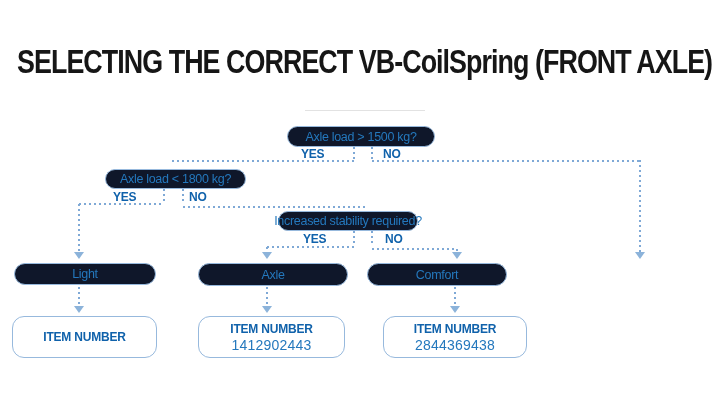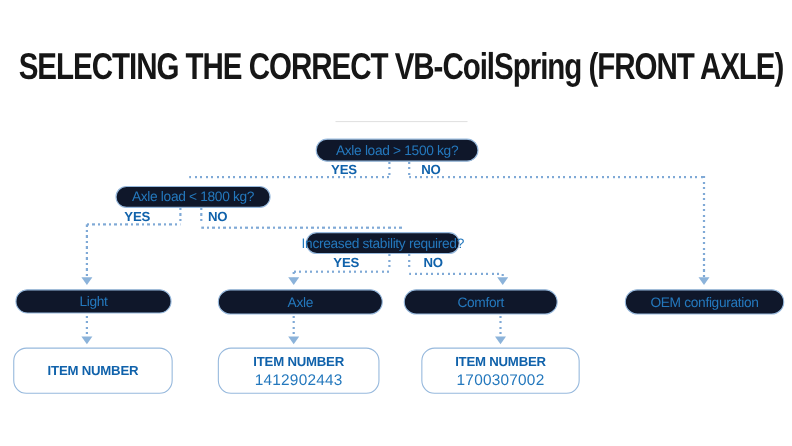--- a/index.html
+++ b/index.html
@@ -95,36 +95,33 @@
 
   <div class="pill" style="left:14px;top:263px;width:142px;height:22px;">
     <span>Light</span>
   </div>
   <div class="pill" style="left:198px;top:263px;width:150px;height:23px;">
     <span>Axle</span>
   </div>
   <div class="pill" style="left:367px;top:263px;width:140px;height:23px;">
     <span>Comfort</span>
   </div>
-  <div class="pill" style="left:568px;top:263px;width:145px;height:23px;">
-    <span>OEM configuration</span>
-  </div>
 
   <div class="vline" style="left:78px;top:287px;height:19px;"></div>
   <div class="arr" style="left:74px;top:306px;"></div>
   <div class="vline" style="left:266px;top:287px;height:19px;"></div>
   <div class="arr" style="left:262px;top:306px;"></div>
   <div class="vline" style="left:454px;top:287px;height:19px;"></div>
   <div class="arr" style="left:450px;top:306px;"></div>
 
   <div class="itembox" style="left:12px;top:316px;width:145px;height:42px;">
     <div class="ihead">ITEM NUMBER</div>
   </div>
   <div class="itembox" style="left:198px;top:316px;width:147px;height:42px;">
     <div class="ihead">ITEM NUMBER</div>
     <div class="inum">1412902443</div>
   </div>
   <div class="itembox" style="left:383px;top:316px;width:144px;height:42px;">
     <div class="ihead">ITEM NUMBER</div>
-    <div class="inum">1700307002</div>
+    <div class="inum">2844369438</div>
   </div>
 
 </div>
 
 </body></html>

